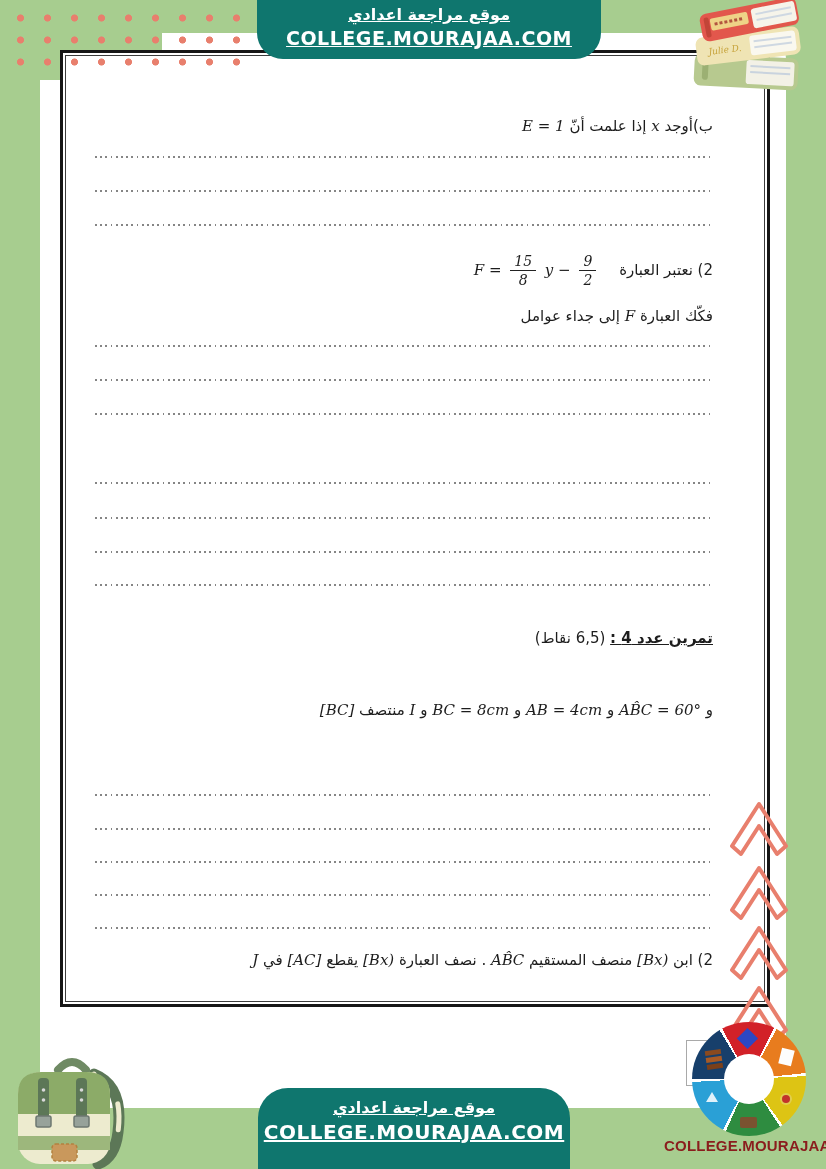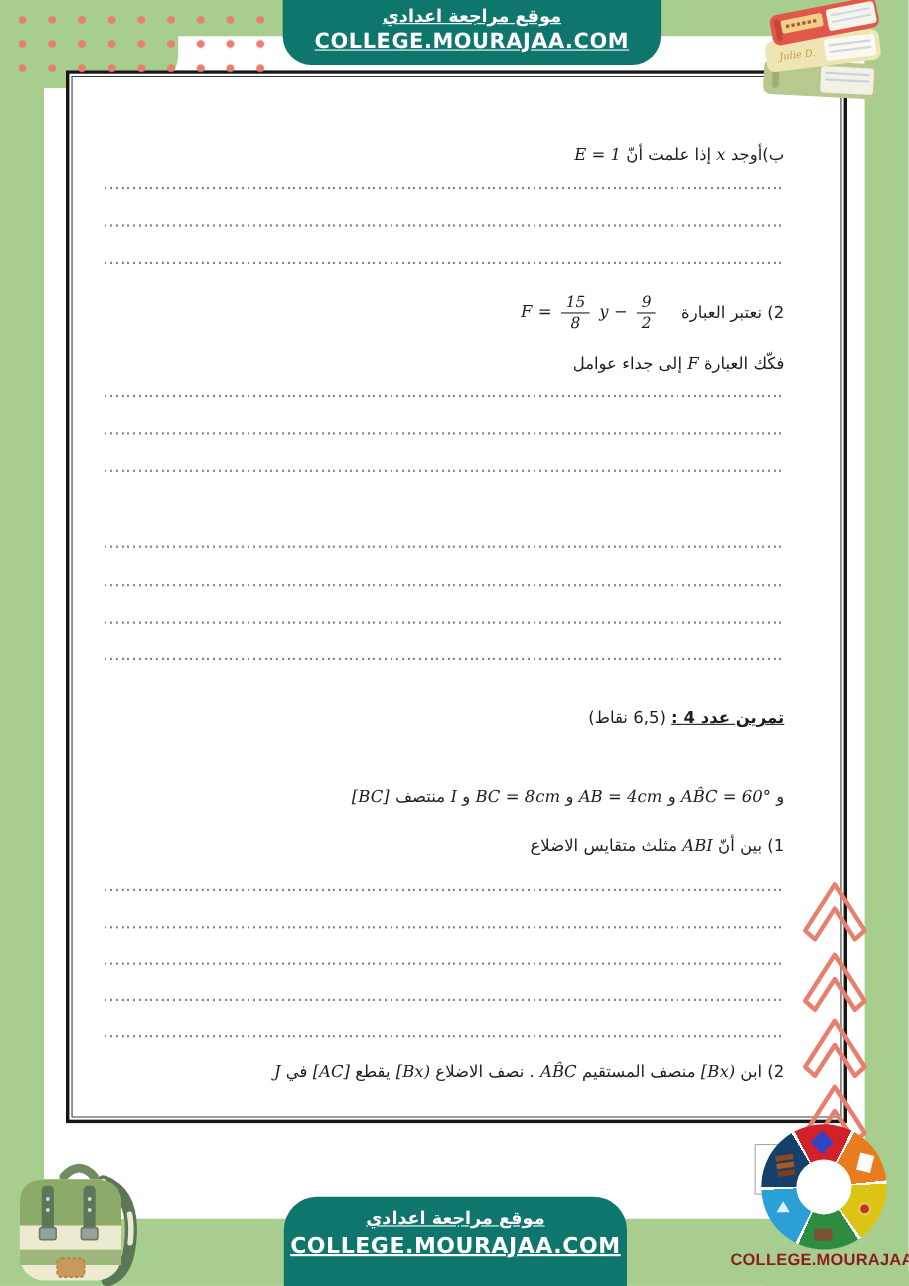--- a/index.html
+++ b/index.html
@@ -15,21 +15,21 @@
              background-image:radial-gradient(circle,#e87f6d 3.2px,rgba(0,0,0,0) 3.9px);
              background-size:27px 22px;background-position:3px 3px;}
   
   .banner{position:absolute;background:#0f766e;color:#fff;text-align:center;font-weight:bold;z-index:6;}
   .banner .l1{display:block;font-size:16px;text-decoration:underline;line-height:1.35;}
   .banner .l2{display:block;font-size:19px;text-decoration:underline;letter-spacing:.5px;line-height:1.3;}
   .banner.top{left:257px;top:0;width:344px;height:55px;border-radius:0 0 26px 26px;padding-top:4px;}
   .banner.bottom{left:258px;top:1088px;width:312px;height:81px;border-radius:30px 30px 0 0;padding-top:9px;}
   .banner.bottom .l2{font-size:20px;}
   
-  .page{position:absolute;left:60px;top:64px;width:710px;height:957px;box-sizing:border-box;
+  .page{position:absolute;left:60px;top:50px;width:710px;height:957px;box-sizing:border-box;
         border:3px solid #161616;background:#fff;z-index:2;
         box-shadow:inset 0 0 0 2px #ffffff,inset 0 0 0 3px #3c3c3c;}
   .tline{position:absolute;left:32px;right:54px;direction:rtl;text-align:right;
          font-size:15px;color:#1d1d1d;line-height:1.45;}
   .ar{font-family:"DejaVu Sans",sans-serif;}
   .math{direction:ltr;unicode-bidi:isolate;font-family:"DejaVu Serif",serif;font-style:italic;}
   .ttl{font-weight:bold;text-decoration:underline;}
   .dotline{position:absolute;left:32px;right:54px;height:3px;
            background-image:repeating-linear-gradient(to right,#858585 0 1.8px,rgba(0,0,0,0) 1.8px 5.2px);
            background-repeat:repeat-x;background-size:auto 2.2px;background-position:0 0;}
@@ -134,29 +134,28 @@
     <div class="dotline" style="top:360px"></div>
 
 
     <div class="dotline" style="top:429px"></div>
     <div class="dotline" style="top:464px"></div>
     <div class="dotline" style="top:498px"></div>
     <div class="dotline" style="top:531px"></div>
 
     <div class="tline" style="top:575px"><span class="ar ttl">تمرين عدد 4 :</span><span class="ar"> (6,5 نقاط)</span></div>
     <div class="tline" style="top:647px"><span class="ar">و </span><span class="math">AB̂C = 60°</span><span class="ar"> و </span><span class="math">AB = 4cm</span><span class="ar"> و </span><span class="math">BC = 8cm</span><span class="ar"> و </span><span class="math">I</span><span class="ar"> منتصف </span><span class="math">[BC]</span></div>
-    <div class="tline" style="top:692px"><span class="ar">1) بين أنّ </span><span class="math">ABI</span><span class="ar"> مثلث متقايس الاضلاع</span></div>
 
     <div class="dotline" style="top:741px"></div>
     <div class="dotline" style="top:775px"></div>
     <div class="dotline" style="top:808px"></div>
     <div class="dotline" style="top:841px"></div>
     <div class="dotline" style="top:874px"></div>
 
-    <div class="tline" style="top:897px"><span class="ar">2)  ابن </span><span class="math">[Bx)</span><span class="ar"> منصف المستقيم </span><span class="math">AB̂C</span><span class="ar"> . نصف الاضلاع </span><span class="math">[Bx)</span><span class="ar"> يقطع </span><span class="math">[AC]</span><span class="ar"> في </span><span class="math">J</span></div>
+    <div class="tline" style="top:897px"><span class="ar">2)  ابن </span><span class="math">[Bx)</span><span class="ar"> منصف المستقيم </span><span class="math">AB̂C</span><span class="ar"> . نصف العبارة </span><span class="math">[Bx)</span><span class="ar"> يقطع </span><span class="math">[AC]</span><span class="ar"> في </span><span class="math">J</span></div>
   </div>
 
   <svg class="chevrons" width="66" height="262" viewBox="0 0 66 262">
     <g fill="none" stroke="#e87f6d" stroke-width="4" stroke-linejoin="round">
       <path d="M6 64 L33 22 L60 64 L51 72 L33 44 L15 72 Z"></path>
       <path d="M6 128 L33 86 L60 128 L51 136 L33 108 L15 136 Z"></path>
       <path d="M6 188 L33 146 L60 188 L51 196 L33 168 L15 196 Z"></path>
       <path d="M6 248 L33 206 L60 248 L51 256 L33 228 L15 256 Z"></path>
     </g>
   </svg>

